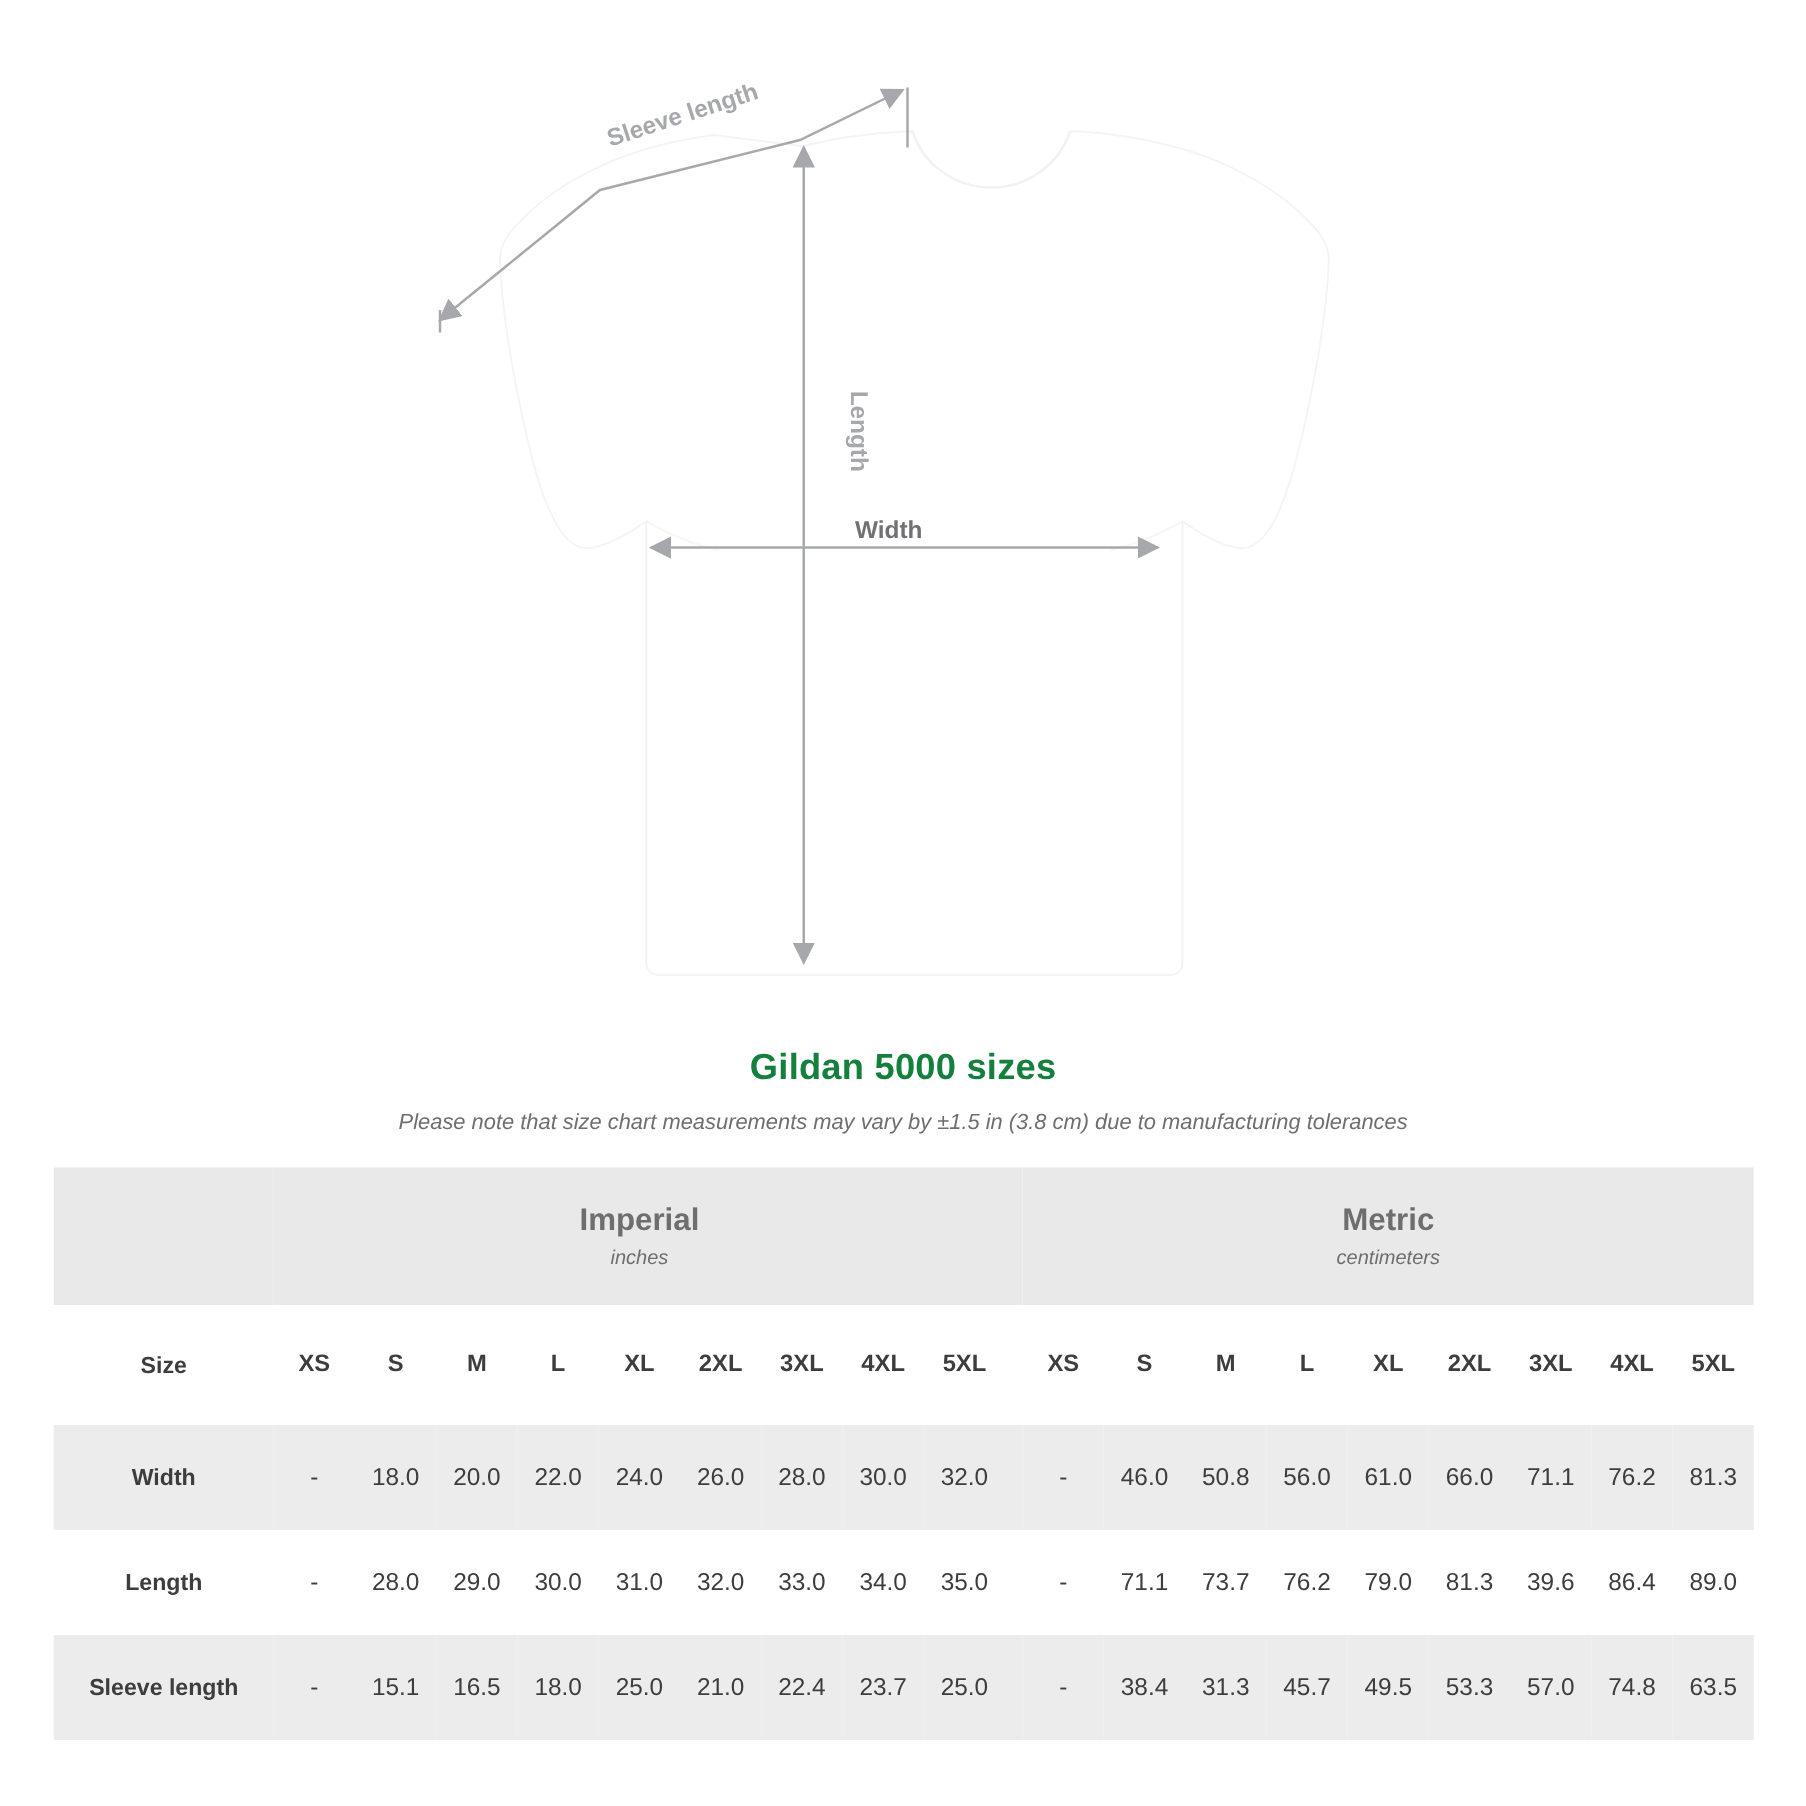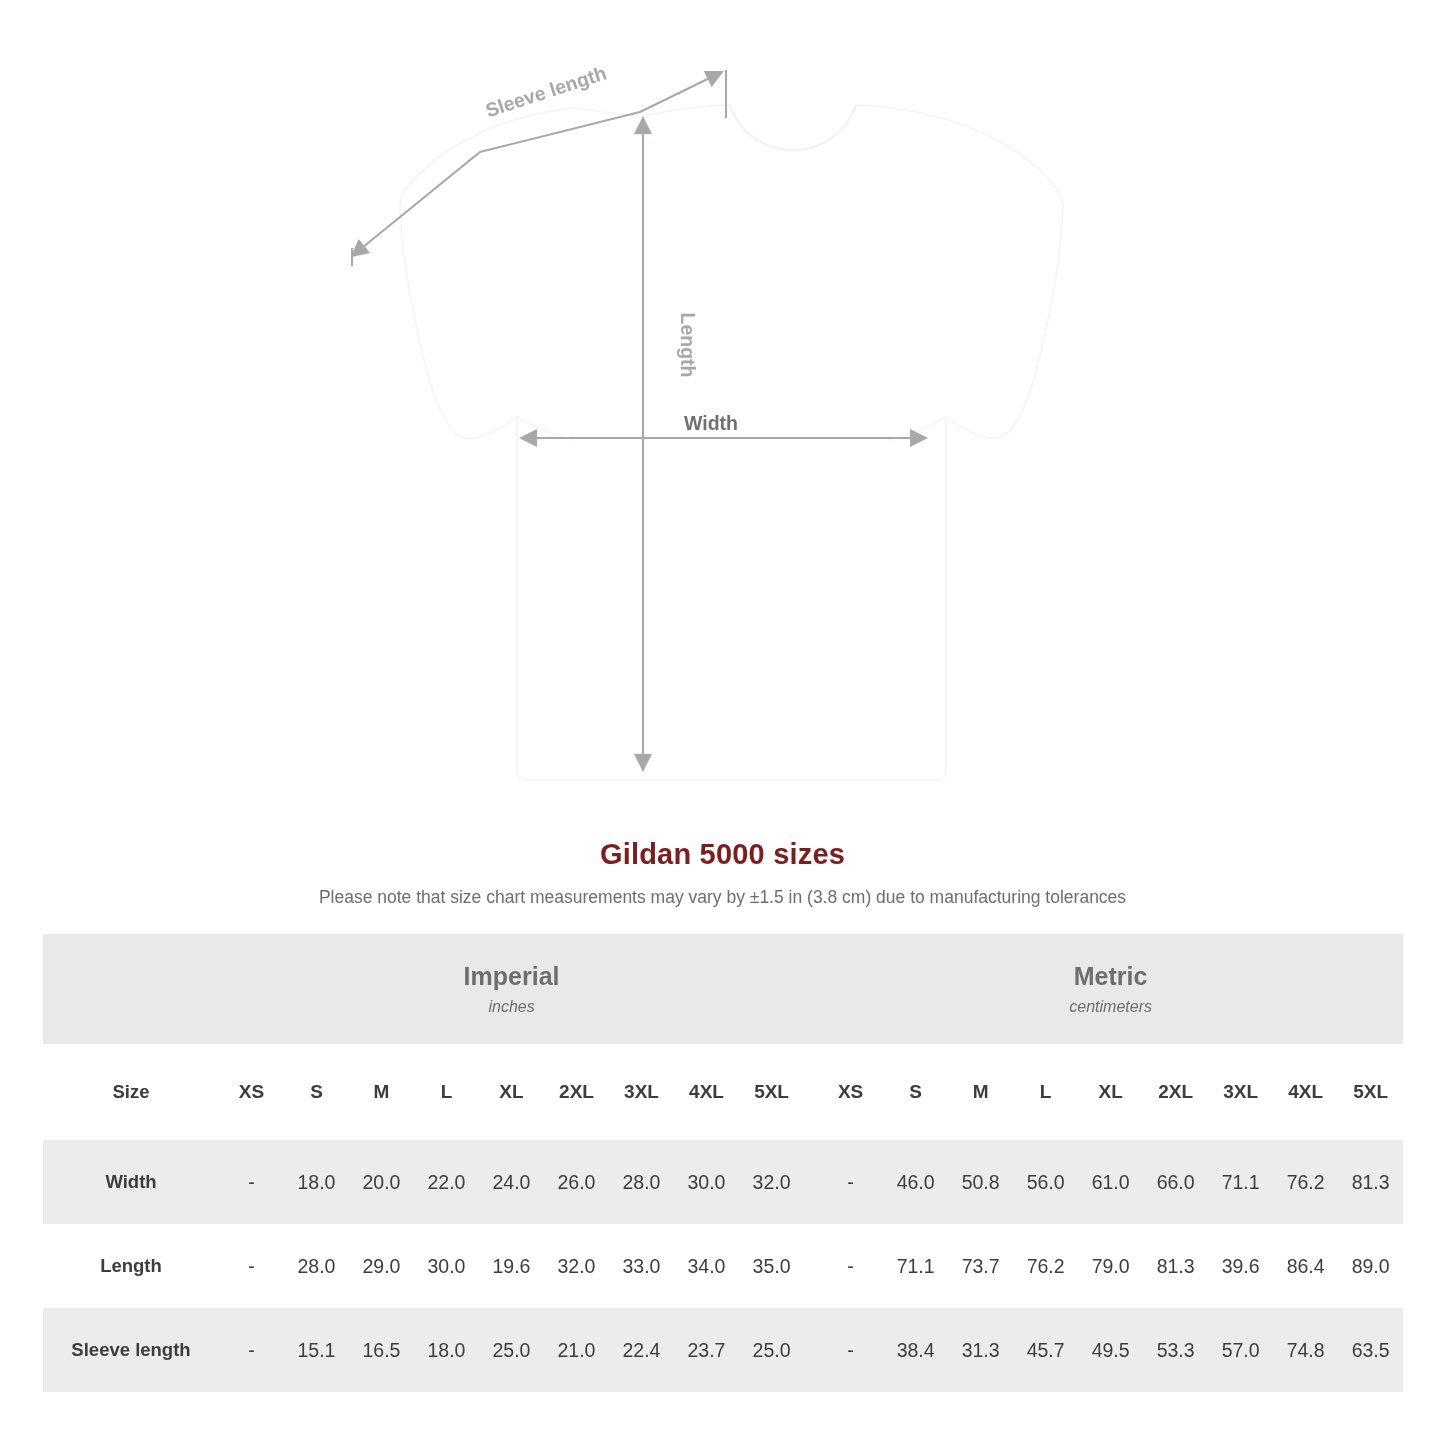--- a/index.html
+++ b/index.html
@@ -31,25 +31,26 @@
   }
 
   
   .title-block {
     text-align: center;
     margin-top: 8px;
   }
   .chart-title {
     font-size: 29px;
     font-weight: bold;
-    color: #7f1d1d;
+    color: #15803d;
     letter-spacing: 0.2px;
   }
   .chart-note {
     font-size: 17.5px;
+    font-style: italic;
     color: #6e6e6e;
     margin-top: 16px;
   }
 
   
   .table-wrap {
     margin: 26px 43px 0 43px;
   }
   table.size-table {
     border-collapse: collapse;
@@ -265,21 +266,21 @@
           <td>76.2</td>
           <td>81.3</td>
         </tr>
 
         <tr class="row-band">
           <td class="rowlabel">Length</td>
           <td>-</td>
           <td>28.0</td>
           <td>29.0</td>
           <td>30.0</td>
-          <td>19.6</td>
+          <td>31.0</td>
           <td>32.0</td>
           <td>33.0</td>
           <td>34.0</td>
           <td>35.0</td>
           <td></td>
           <td>-</td>
           <td>71.1</td>
           <td>73.7</td>
           <td>76.2</td>
           <td>79.0</td>

